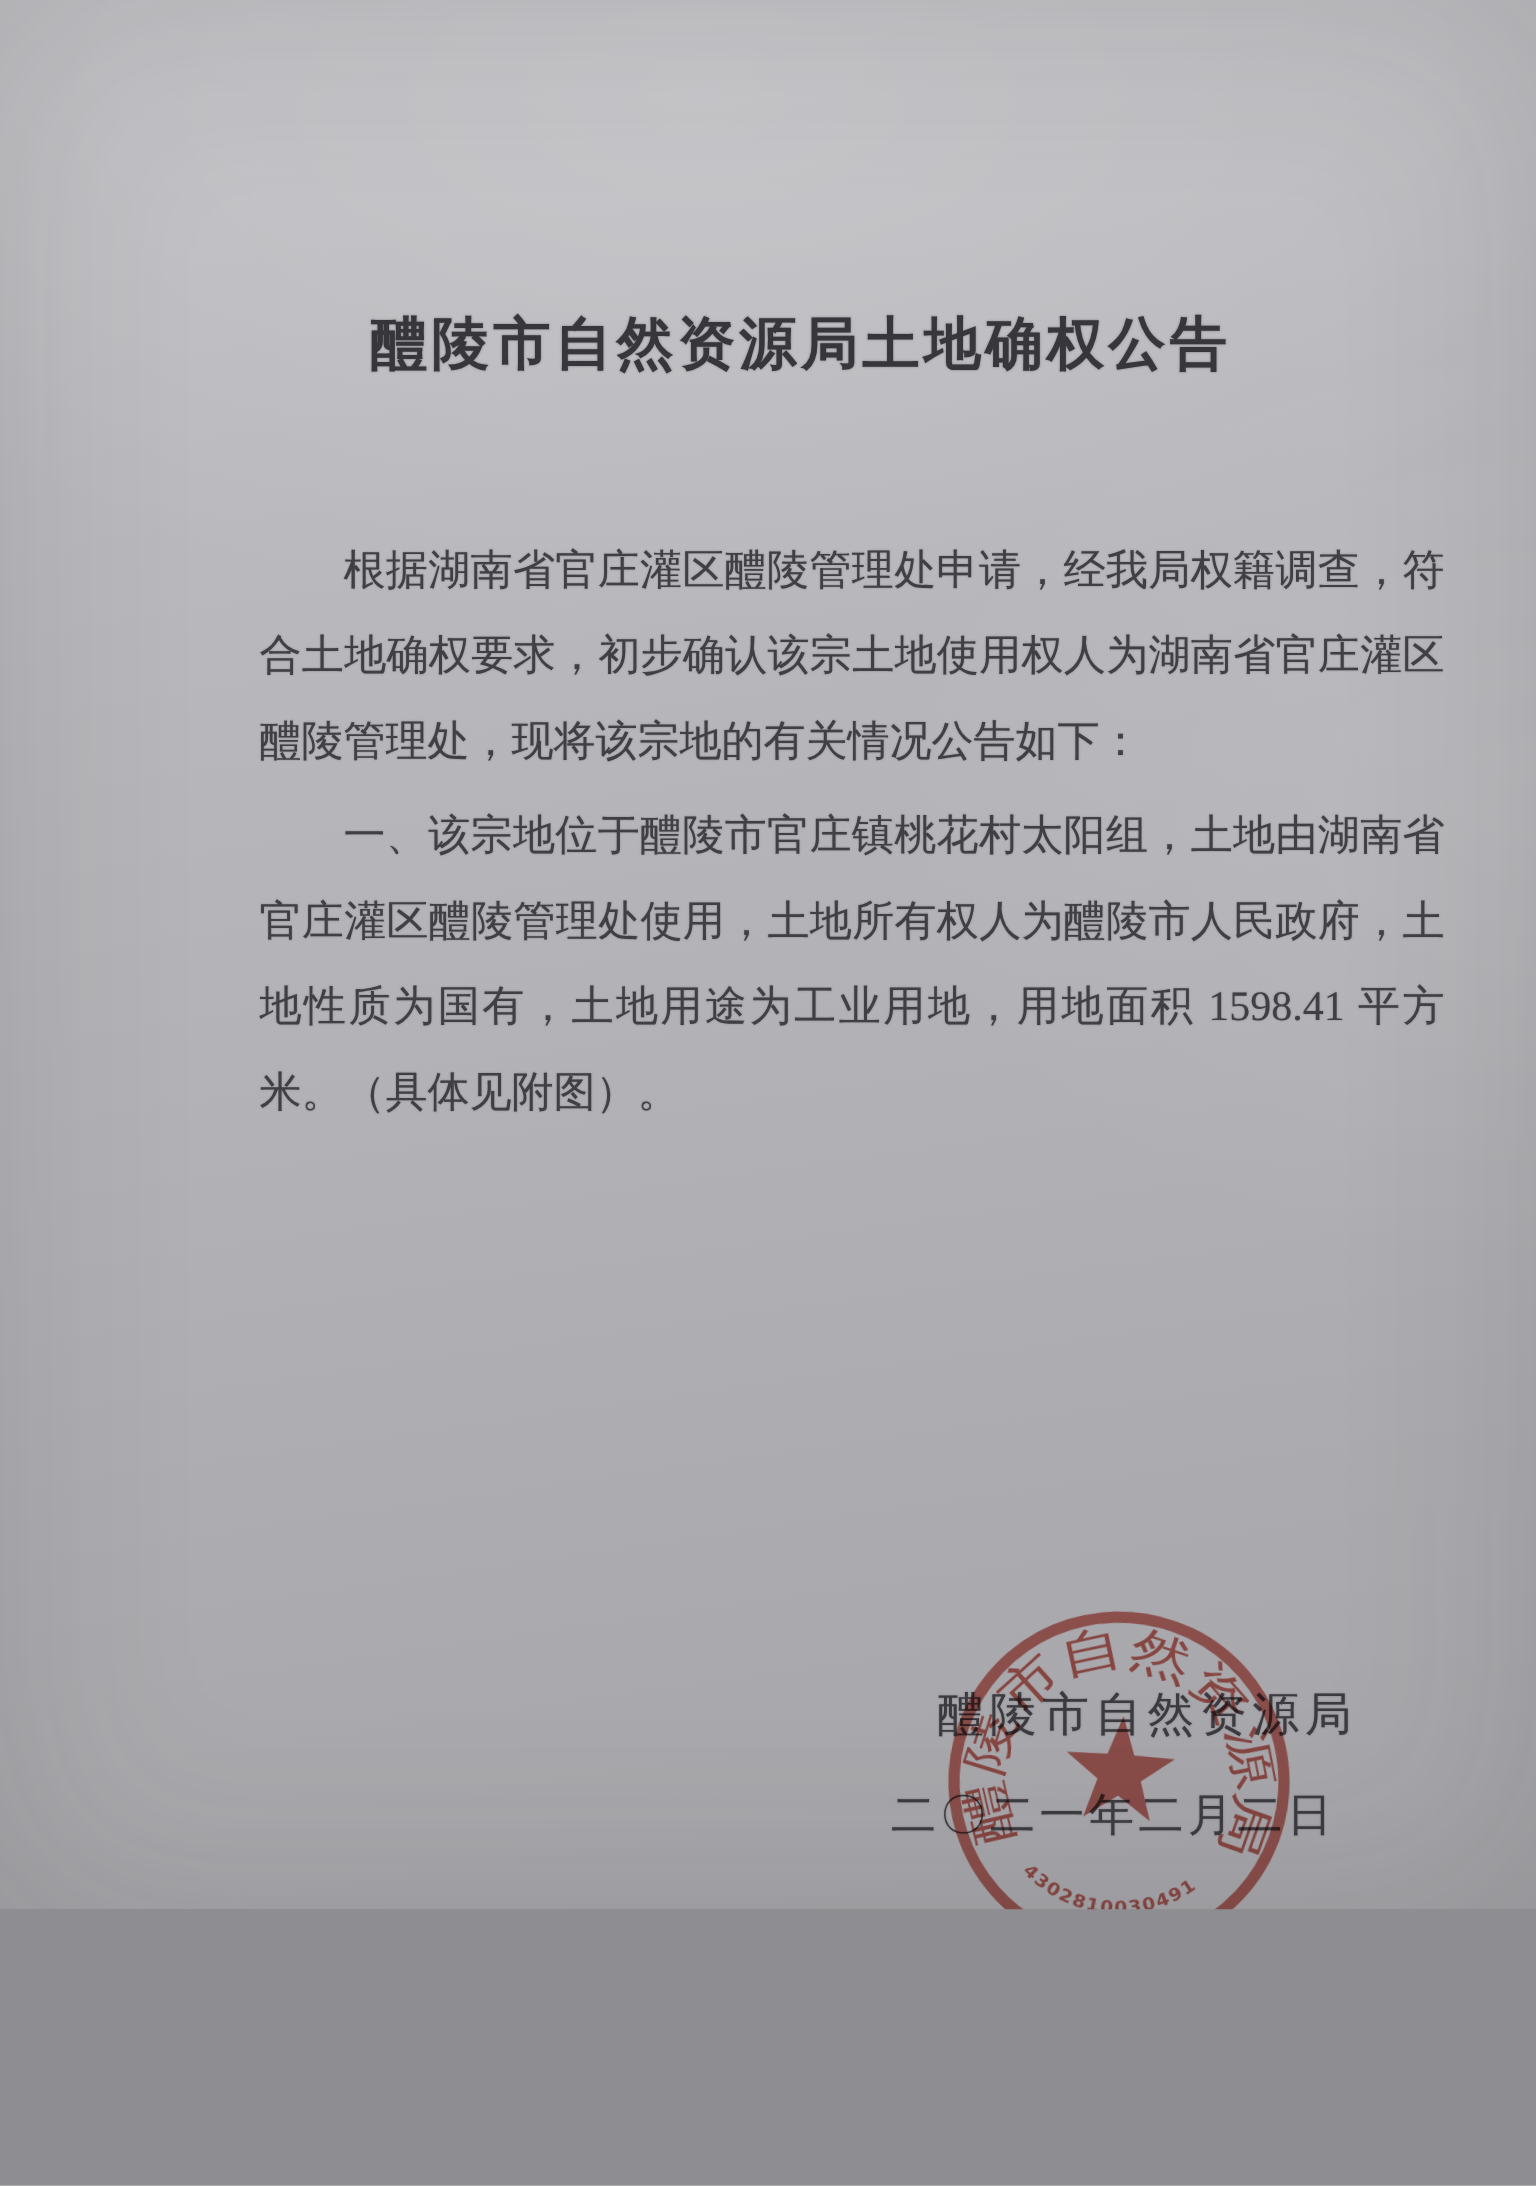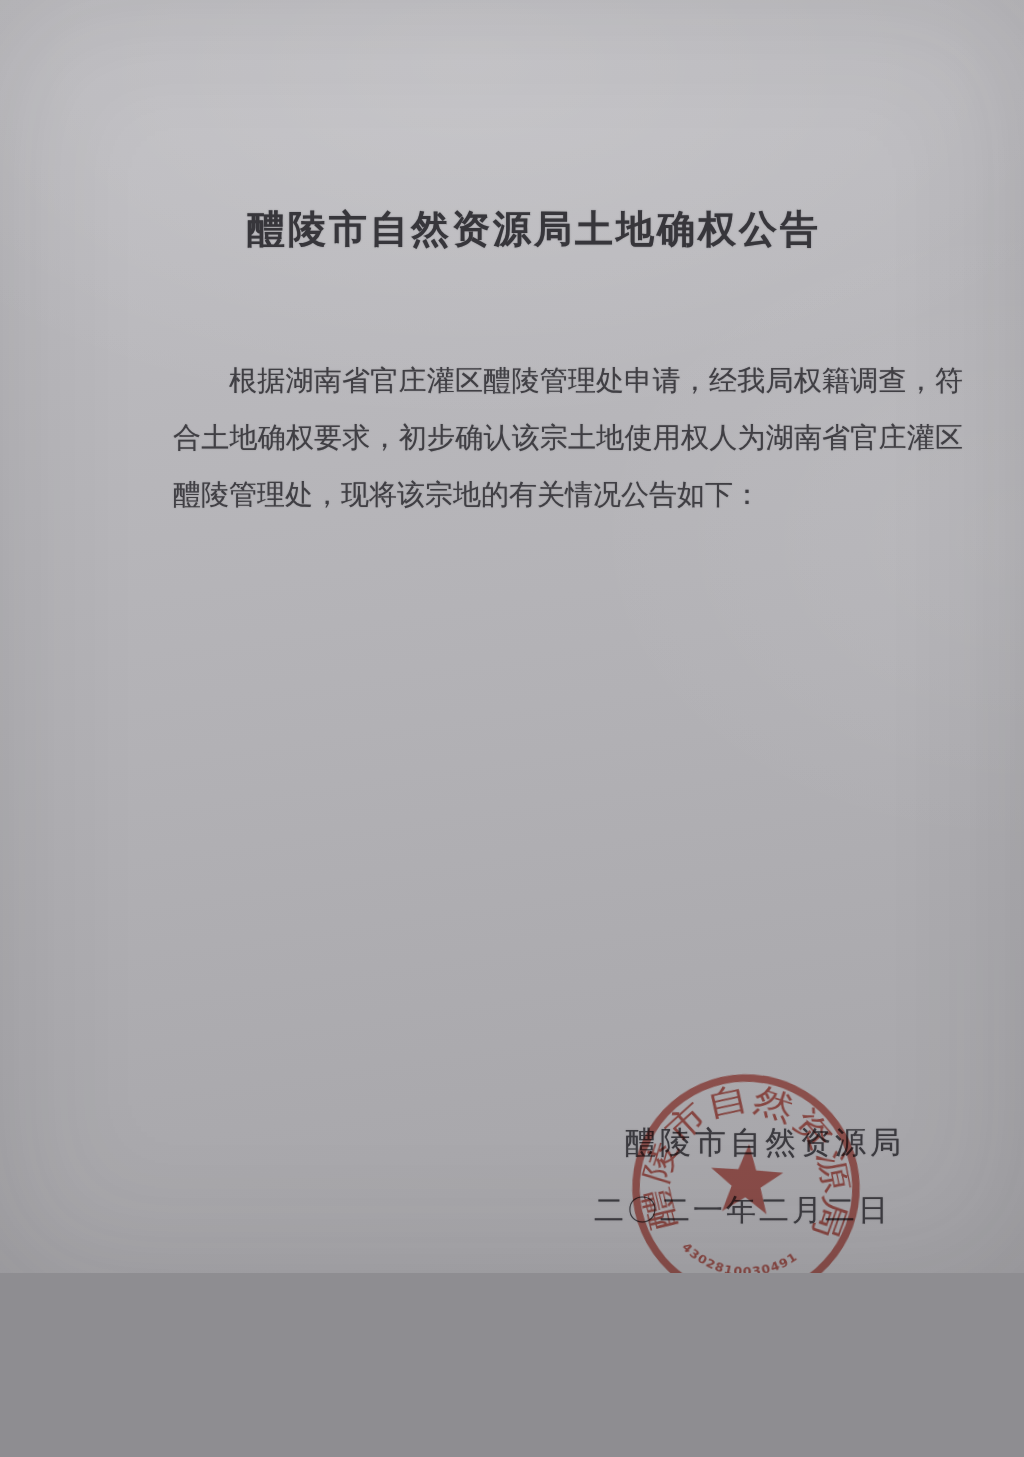--- a/index.html
+++ b/index.html
@@ -93,20 +93,21 @@
 </style>
 </head>
 <body>
 
 <div class="page">
 
   <div class="title">醴陵市自然资源局土地确权公告</div>
 
   <div class="body-text">
     <p>根据湖南省官庄灌区醴陵管理处申请，经我局权籍调查，符合土地确权要求，初步确认该宗土地使用权人为湖南省官庄灌区醴陵管理处，现将该宗地的有关情况公告如下：</p>
+    <p>一、该宗地位于醴陵市官庄镇桃花村太阳组，土地由湖南省官庄灌区醴陵管理处使用，土地所有权人为醴陵市人民政府，土地性质为国有，土地用途为工业用地，用地面积 1598.41 平方米。（具体见附图）。</p>
   </div>
 
   <div class="sig-authority">醴陵市自然资源局</div>
 
   <div class="sig-date">二〇二一年二月二日</div>
 
   <svg class="seal" viewBox="-120 -120 240 240" xmlns="http://www.w3.org/2000/svg">
     <defs>
       <path id="ringPath" d="M -66 42 A 78 78 0 1 1 66 42" fill="none"></path>
       <path id="codePath" d="M -60 64 A 88 88 0 0 0 60 64" fill="none"></path>

